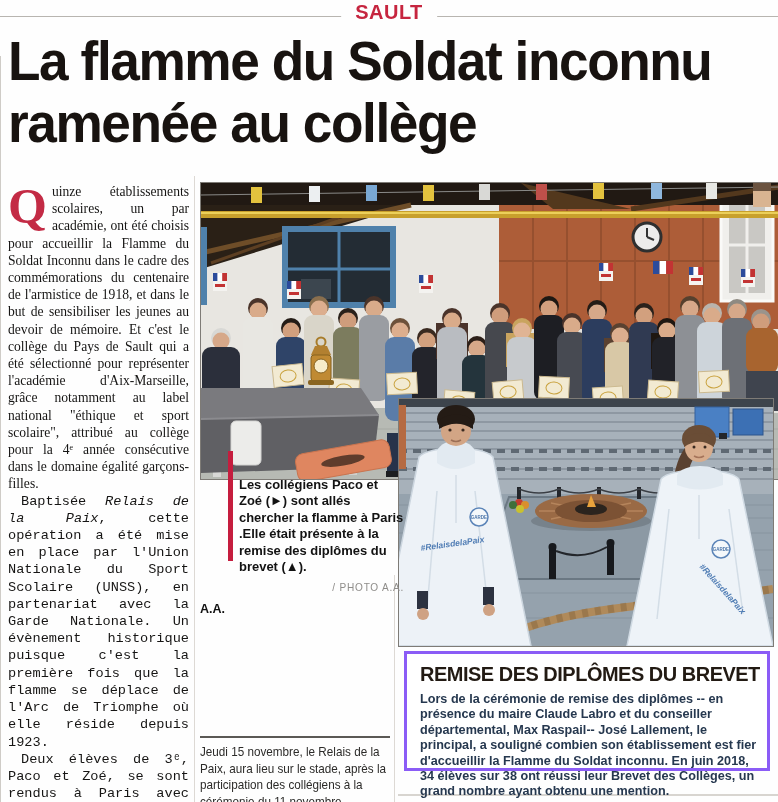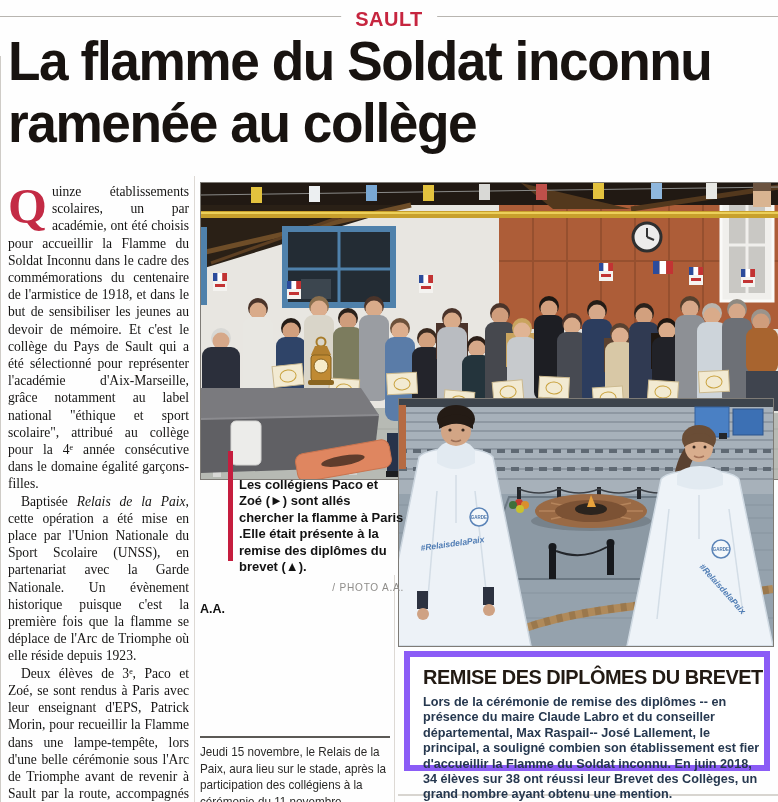--- a/index.html
+++ b/index.html
@@ -1,48 +1,48 @@
 <!DOCTYPE html>
 <html lang="fr"><head>
 <meta charset="utf-8">
 <style>
   html,body{margin:0;padding:0;background:#ffffff;}
   .page{position:relative;width:778px;height:802px;background:#fefefe;overflow:hidden;
         font-family:"Liberation Sans","DejaVu Sans",sans-serif;color:#1c1b19;}
   .vrule{position:absolute;background:#cfccc7;width:1px;}
   .masthead-rule{position:absolute;top:16px;left:0;width:778px;height:1px;background:#b8b5b0;}
   .section-label{position:absolute;top:1px;left:50%;transform:translateX(-50%);
-        background:#fefefe;padding:7px 14px;font-size:20px;font-weight:bold;letter-spacing:.5px;
+        background:#fefefe;padding:0 14px;font-size:20px;font-weight:bold;letter-spacing:.5px;
         color:#c6253f;white-space:nowrap;}
   .headline{position:absolute;left:8px;top:30px;width:860px;font-weight:bold;color:#181310;
         font-size:56px;line-height:62px;letter-spacing:-1.5px;transform:scaleX(.95);
         transform-origin:0 0;}
   .col{font-family:"Liberation Serif","DejaVu Serif",serif;font-size:13.6px;line-height:17.2px;
         text-align:justify;color:#161514;hyphens:auto;-webkit-hyphens:auto;}
   .col p{margin:0;}
-  .col p.ind{text-indent:13px;}
+  .col p.ind{text-indent:13px;font-family:Liberation Mono, monospace;}
   .col-left{position:absolute;left:8px;top:183px;width:181px;height:618px;overflow:hidden;}
   .col-mid{position:absolute;left:200px;top:581px;width:190px;}
   .dropcap{float:left;font-family:"Liberation Serif","DejaVu Serif",serif;font-weight:bold;
         font-size:50px;line-height:40px;color:#c32b45;margin:3px 5px 0 0;}
   .byline{font-family:"Liberation Sans",sans-serif;font-weight:bold;
         font-size:12.5px;margin-top:20px;color:#111;}
   .photo{position:absolute;border:1px solid #7e7b76;background:#ddd;overflow:hidden;}
   .photo-group{left:200px;top:182px;width:578px;height:296px;}
   .photo-students{left:398px;top:398px;width:374px;height:247px;z-index:3;}
   .caption-bar{position:absolute;left:228px;top:451px;width:5px;height:110px;background:#c51d3e;z-index:4;}
   .caption{position:absolute;left:239px;top:477px;width:172px;transform:scaleX(.96);
         transform-origin:0 0;font-weight:bold;font-size:13.5px;line-height:16.4px;color:#121212;z-index:4;}
   .credit{display:block;text-align:right;font-weight:normal;font-size:10.5px;letter-spacing:.8px;
         color:#8f8d8a;margin-top:4px;}
   .note-rule{position:absolute;left:200px;top:736px;width:190px;height:2px;background:#5b5955;}
   .event-note{position:absolute;left:200px;top:744px;width:196px;transform:scaleX(.96);
         transform-origin:0 0;font-size:12.2px;line-height:16.6px;color:#2c2b29;}
   .brevet-box{position:absolute;left:404px;top:651px;width:366px;height:120px;background:#ffffff;
-        border:6px solid #8b5cf6;box-sizing:border-box;padding:8px 13px;z-index:4;}
+        border:3px solid #8b5cf6;box-sizing:border-box;padding:8px 13px;z-index:4;}
   .brevet-title{font-weight:bold;font-size:21px;letter-spacing:-.5px;color:#221a13;
         transform:scaleX(.95);transform-origin:0 0;white-space:nowrap;}
   .brevet-body{margin-top:5px;width:358px;transform:scaleX(.95);transform-origin:0 0;
         font-weight:bold;font-size:13.3px;line-height:15.4px;color:#26384f;hyphens:auto;-webkit-hyphens:auto;}
   .bottom-rule{position:absolute;left:398px;top:794px;width:380px;height:2px;background:#d8d5d0;}
   svg{display:block;}
 </style>
 </head>
 <body>
 

